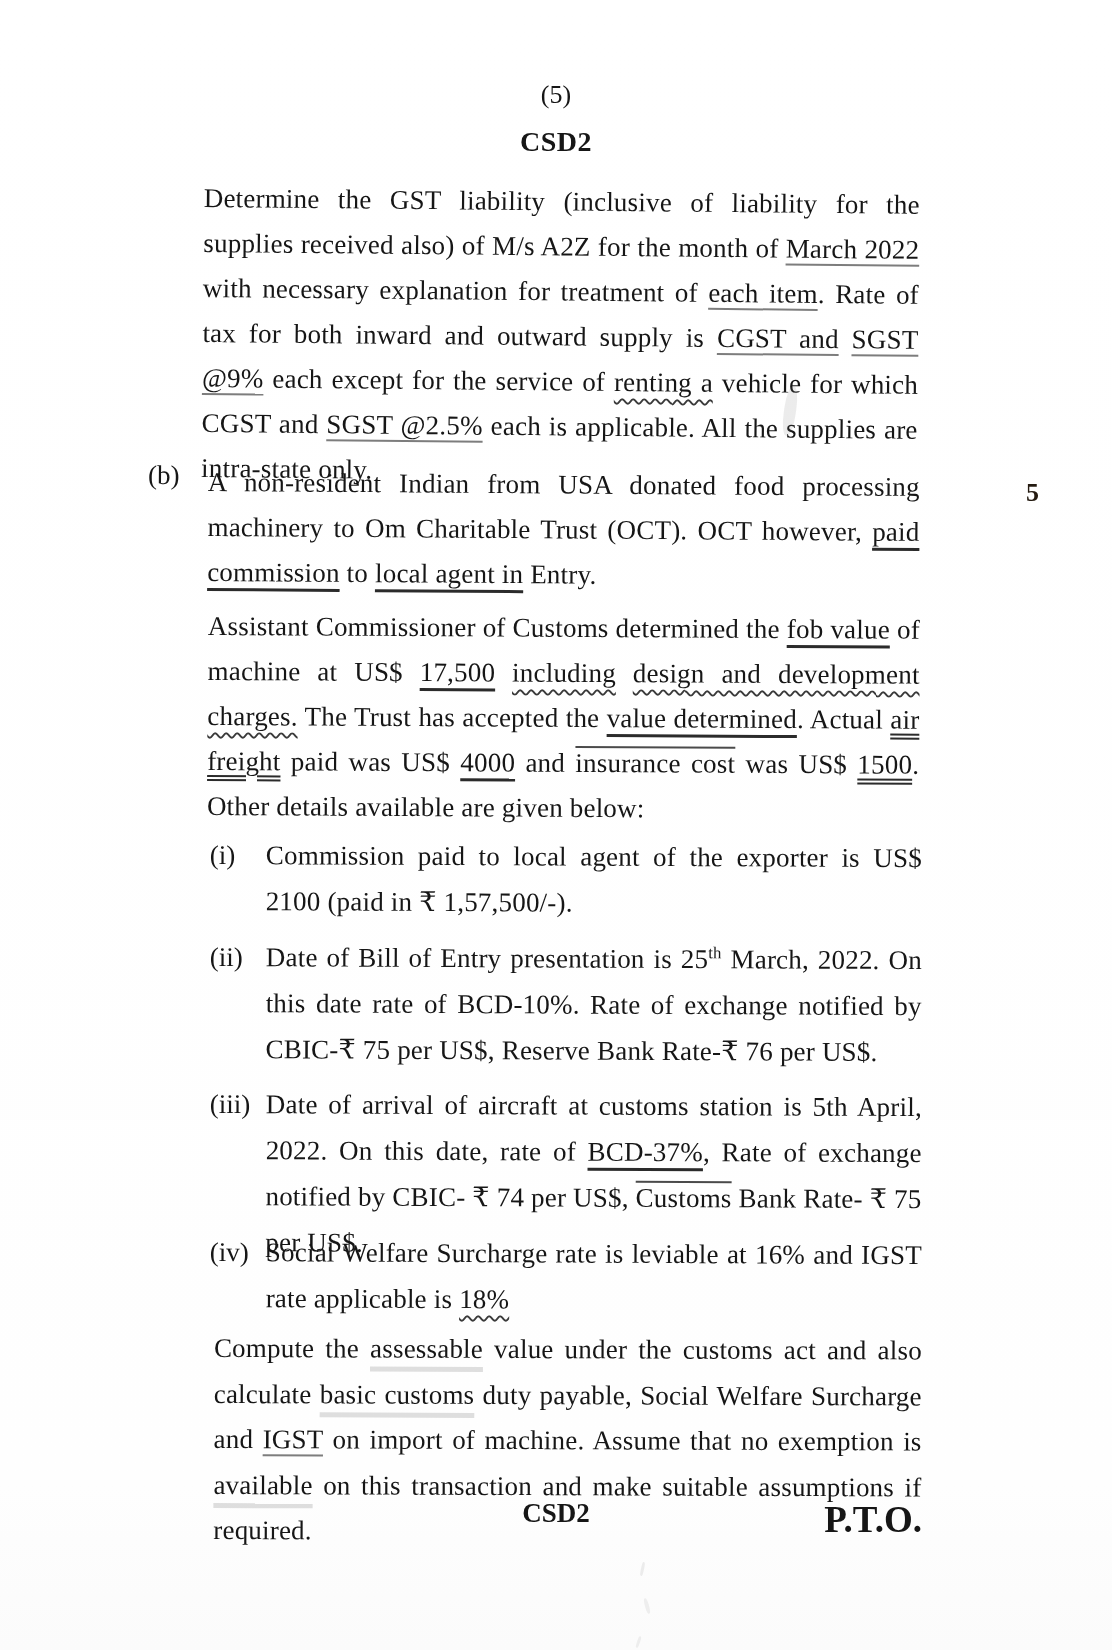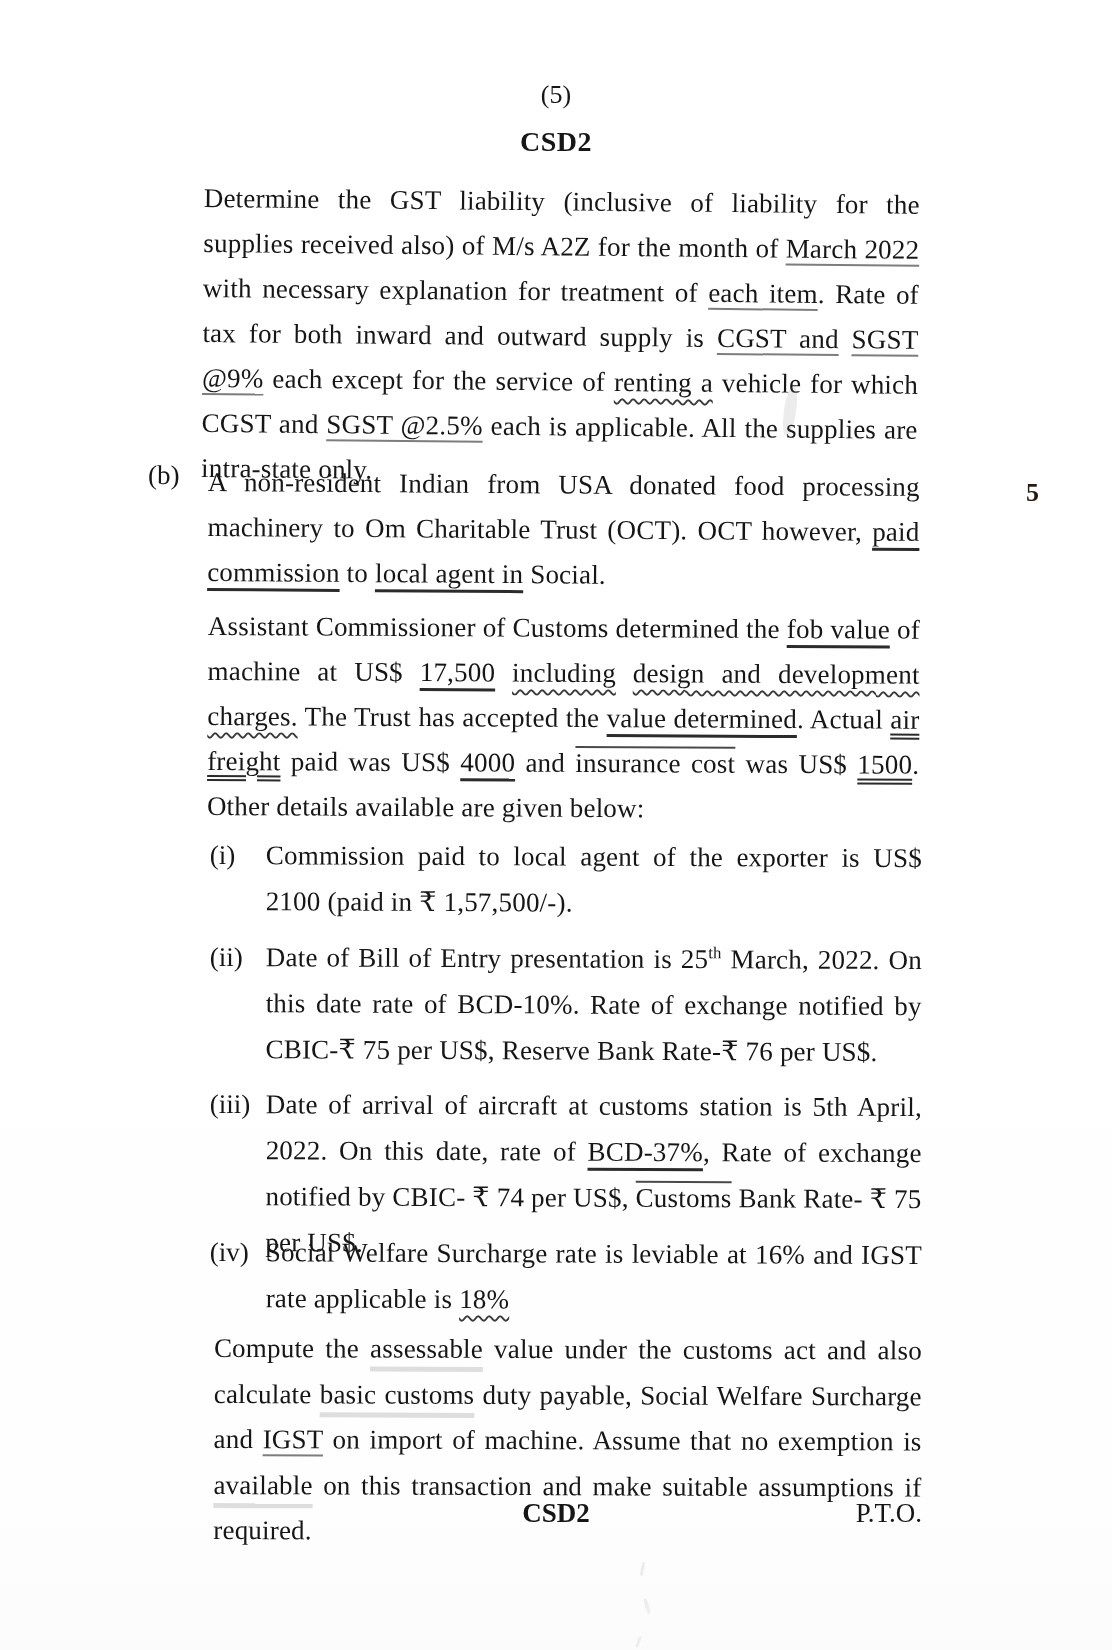--- a/index.html
+++ b/index.html
@@ -21,21 +21,21 @@
   .q-customs { top:604px; left:208px; width:712px; transform:rotate(0.3deg); transform-origin:0 0; }
   .item { position:absolute; left:210px; width:712px; transform:rotate(0.25deg); transform-origin:0 0; }
   .item .label { position:absolute; left:0; top:0; font-size:27px; line-height:46px; }
   .item .body { margin-left:56px; text-align:justify; font-size:27px; line-height:46px; letter-spacing:0.2px; }
   .item-i   { top:832px; }
   .item-ii  { top:934px; }
   .item-iii { top:1081px; }
   .item-iv  { top:1229px; }
   .q-compute { top:1326px; left:214px; width:708px; line-height:45.5px; transform:rotate(0.2deg); transform-origin:0 0; }
   .footer-code { top:1498px; font-size:27px; font-weight:bold; }
-  .footer-pto { top:1498px; right:190px; font-size:27px; font-weight:normal; }
+  .footer-pto { top:1498px; right:190px; font-size:37px; font-weight:bold; }
 
   
   .ul-ink    { text-decoration:underline; text-decoration-thickness:2.5px; text-underline-offset:7px; text-decoration-color:#2b2b2b; }
   .ul-pencil { text-decoration:underline; text-decoration-thickness:2px;   text-underline-offset:6px; text-decoration-color:#7d7d7d; }
   .ul-faint  { text-decoration:underline; text-decoration-thickness:5px;   text-underline-offset:9px; text-decoration-color:rgba(150,150,150,0.30);font-family:Liberation Serif, serif; }
   .ul-wavy   { text-decoration:underline wavy; text-decoration-thickness:1.6px; text-underline-offset:7px; text-decoration-color:#3a3a3a; }
   .ul-double { text-decoration:underline double; text-underline-offset:5px; text-decoration-color:#2b2b2b; }
   .ol-pencil { text-decoration:overline; text-decoration-thickness:1.8px; text-decoration-color:#4a4a4a; }
   .sup { vertical-align:super; font-size:0.62em; line-height:0; }
 
@@ -47,21 +47,21 @@
 <body>
 
 <div class="sheet">
 
   <div class="abs center pagenum">(5)</div>
   <div class="abs center heading">CSD2</div>
 
   <div class="para q-a"><span>Determine the GST liability (inclusive of liability for the supplies received also) of M/s A2Z for the month of </span><span class="ul-pencil">March 2022</span><span> with necessary explanation for treatment of </span><span class="ul-pencil">each item</span><span>. Rate of tax for both inward and outward supply is </span><span class="ul-pencil">CGST and</span><span> </span><span class="ul-pencil">SGST @9%</span><span> each except for the service of </span><span class="ul-wavy">renting a</span><span> vehicle for which CGST and </span><span class="ul-pencil">SGST @2.5%</span><span> each is applicable. All the supplies are intra-state only.</span></div>
 
   <div class="abs q-b-label" style="font-size:27px;">(b)</div>
-  <div class="para q-b"><span>A non-resident Indian from USA donated food processing machinery to Om Charitable Trust (OCT). OCT however, </span><span class="ul-ink">paid commission</span><span> to </span><span class="ul-ink">local agent in</span><span> Social.</span></div>
+  <div class="para q-b"><span>A non-resident Indian from USA donated food processing machinery to Om Charitable Trust (OCT). OCT however, </span><span class="ul-ink">paid commission</span><span> to </span><span class="ul-ink">local agent in</span><span> Entry.</span></div>
 
   <div class="abs marks">5</div>
 
   <div class="para q-customs"><span>Assistant Commissioner of Customs determined the </span><span class="ul-ink">fob value</span><span> of machine at US$ </span><span class="ul-ink">17,500</span><span> </span><span class="ul-wavy">including</span><span> </span><span class="ul-wavy">design and development charges.</span><span> The Trust has accepted the </span><span class="ul-ink">value determined</span><span>. Actual </span><span class="ul-double">air freight</span><span> paid was US$ </span><span class="ul-ink">4000</span><span> and </span><span class="ol-pencil">insurance cost</span><span> was US$ </span><span class="ul-double">1500</span><span>. Other details available are given below:</span></div>
 
   <div class="item item-i">
     <span class="label">(i)</span>
     <div class="body"><span>Commission paid to local agent of the exporter is US$ 2100 (paid in ₹ 1,57,500/-).</span></div>
   </div>
 

